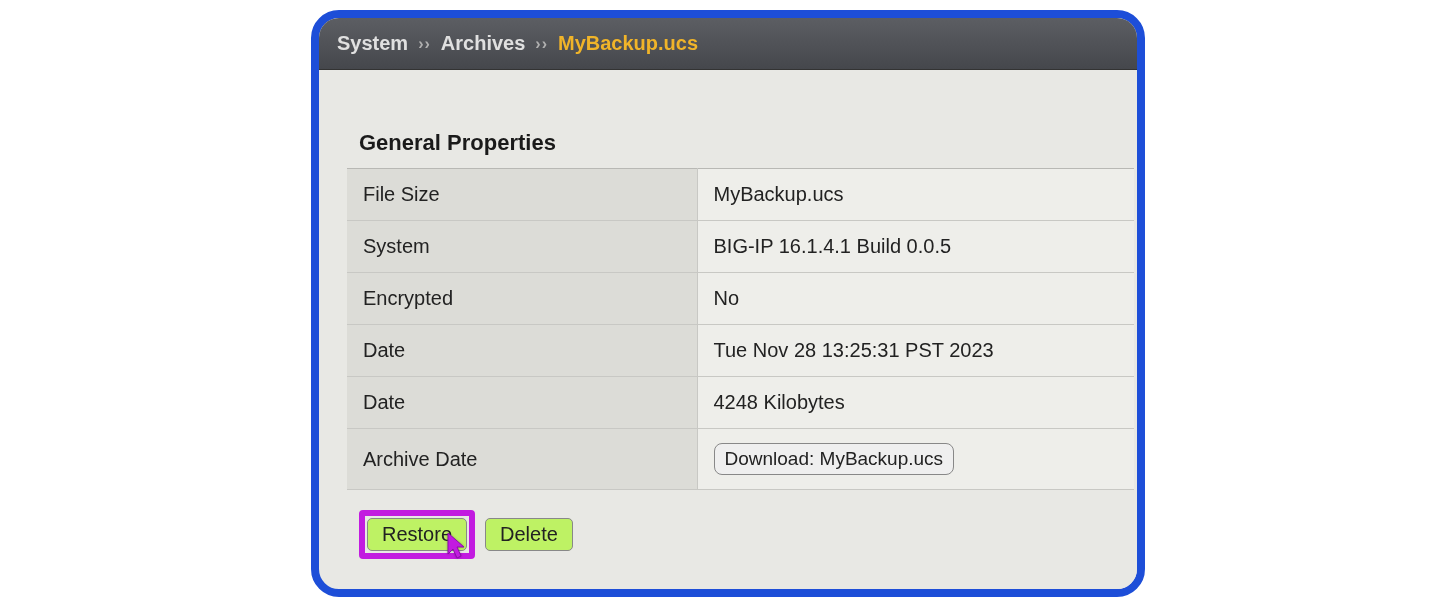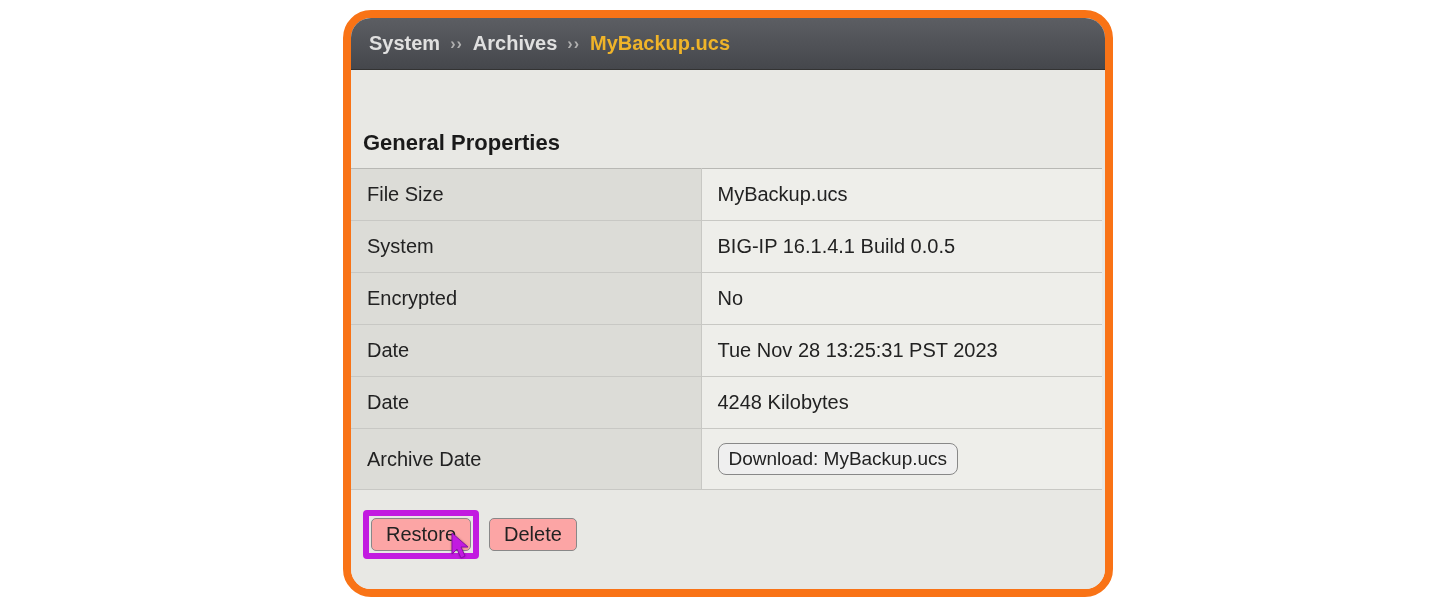--- a/index.html
+++ b/index.html
@@ -11,22 +11,22 @@
       font-family: Arial, Helvetica, sans-serif;
       background: #ffffff;
       width: 1456px;
       height: 615px;
       display: flex;
       justify-content: center;
       align-items: flex-start;
       padding-top: 10px;
     }
     .outer-frame {
-      width: 770px;
-      border: 8px solid #f97316;
+      width: 834px;
+      border: 8px solid #1d4ed8;
       border-radius: 28px;
       overflow: hidden;
       background: #e8e8e4;
     }
     .breadcrumb-bar {
       background: linear-gradient(to bottom, #5c5e63 0%, #45474c 100%);
       padding: 14px 18px;
       color: #e6e6e6;
       font-size: 20px;
       font-weight: bold;
@@ -42,20 +42,21 @@
       color: #b0b0b0;
       font-size: 16px;
       letter-spacing: 1px;
     }
     .breadcrumb-bar .current {
       color: #f0b429;
     }
     .content-area {
       padding: 60px 3px 30px 0;
       background: #e8e8e4;
+      margin-left: 28px;
     }
     .section-title {
       font-size: 22px;
       font-weight: bold;
       color: #1a1a1a;
       padding: 0 0 12px 12px;
     }
     .props-table {
       width: 100%;
       border-collapse: collapse;
@@ -92,21 +93,21 @@
       padding: 20px 0 0 12px;
       display: flex;
       align-items: center;
       gap: 10px;
       position: relative;
     }
     .action-btn {
       font-family: Arial, Helvetica, sans-serif;
       font-size: 20px;
       padding: 4px 14px;
-      background: #fca5a5;
+      background: #bef264;
       border: 1px solid #888;
       border-radius: 5px;
       cursor: pointer;
       color: #222;
     }
     .restore-highlight {
       border: 6px solid #c21be0;
       border-radius: 4px;
       padding: 2px;
       display: inline-block;

